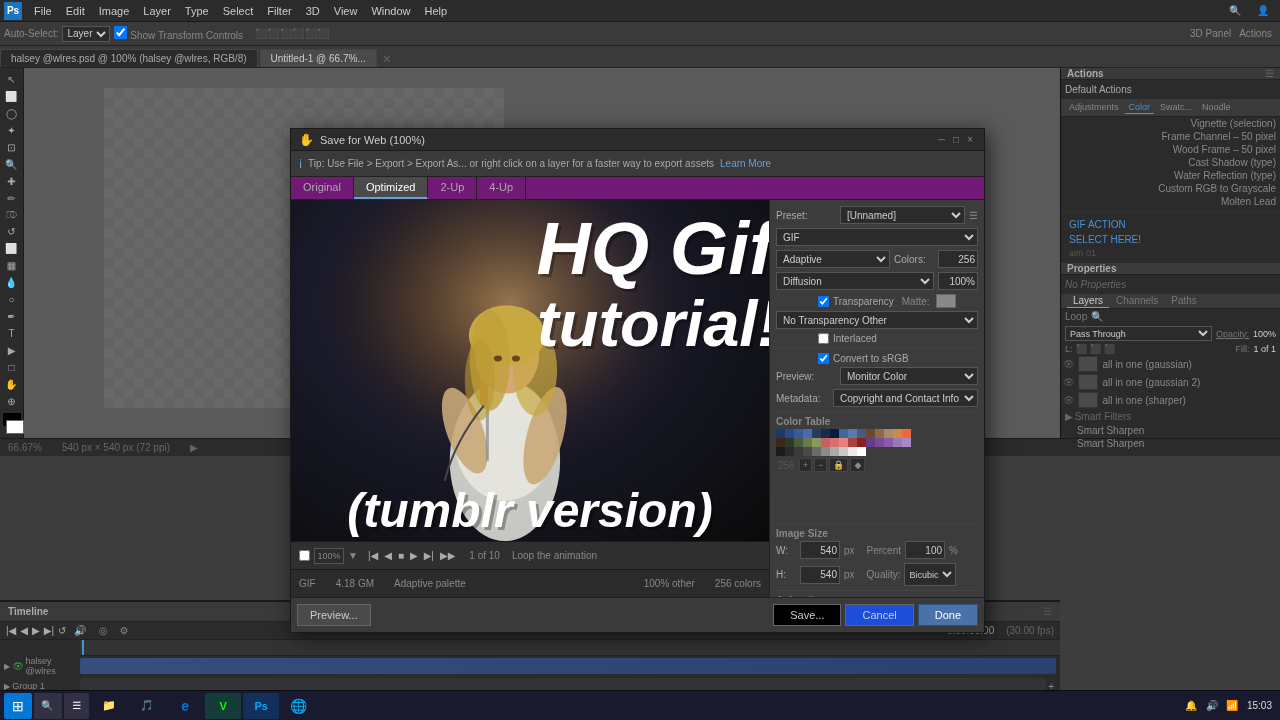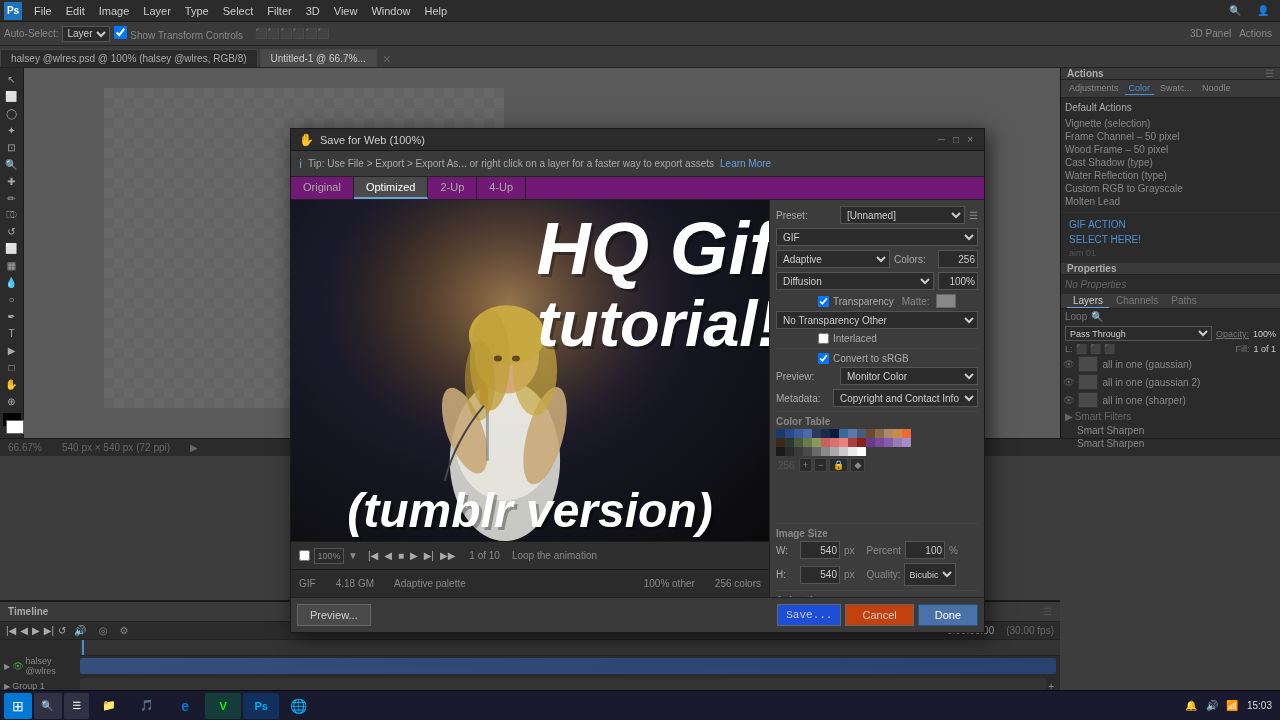--- a/index.html
+++ b/index.html
@@ -96,39 +96,39 @@
     .anim-controls {
       position: absolute; bottom: 28px; left: 0; right: 0; height: 28px;
       background: #2f2f2f; border-top: 1px solid #1a1a1a;
       display: flex; align-items: center; padding: 0 8px; gap: 4px;
     }
     .anim-btn { font-size: 10px; color: #aaa; background: transparent; border: none; cursor: pointer; padding: 2px; }
 
     
     .dialog-bottom { display: flex; align-items: center; justify-content: center; gap: 8px; padding: 6px; background: #3a3a3a; border-top: 1px solid #222; }
     .btn-preview { background: #4a4a4a; border: 1px solid #666; color: #ccc; padding: 4px 12px; font-size: 11px; cursor: pointer; }
-    .btn-save { background: #1d4ed8; border: 1px solid #666; color: #ccc; padding: 4px 8px; font-size: 11px; cursor: pointer; font-family: Liberation Mono, monospace; }
-    .btn-cancel { background: #c2410c; border: 1px solid #666; color: #ccc; padding: 4px 16px; font-size: 11px; cursor: pointer; }
+    .btn-save { background: #000000; border: 1px solid #666; color: #ccc; padding: 4px 16px; font-size: 11px; cursor: pointer; }
+    .btn-cancel { background: #1d4ed8; border: 1px solid #666; color: #ccc; padding: 4px 16px; font-size: 11px; cursor: pointer; }
     .btn-done { background: #4a72a8; border: 1px solid #2a5280; color: #fff; padding: 4px 16px; font-size: 11px; cursor: pointer; }
     .timeline-header { height: 20px; background: #3a3a3a; display: flex; align-items: center; padding: 0 8px; gap: 8px; border-bottom: 1px solid #222; }
     .timeline-title { font-size: 10px; color: #aaa; font-weight: bold; }
     .tl-btn { font-size: 10px; color: #aaa; background: transparent; border: none; cursor: pointer; }
 
     
     .taskbar {
       position: absolute; bottom: 0; left: 0; right: 0; height: 30px;
       background: #1a1a2e; display: flex; align-items: center; padding: 0 4px; gap: 2px;
       border-top: 1px solid #0a0a1a;
     }
     .taskbar-btn { height: 26px; padding: 0 8px; background: rgba(255,255,255,0.1); border: none; color: #fff; font-size: 10px; cursor: pointer; display: flex; align-items: center; gap: 4px; border-radius: 2px; }
     .start-btn { background: #0078d4; border-radius: 2px; }
     .win-logo { font-size: 14px; }
     .taskbar-app { width: 36px; height: 26px; display: flex; align-items: center; justify-content: center; border-radius: 2px; cursor: pointer; }
     .taskbar-right { margin-left: auto; display: flex; align-items: center; gap: 8px; font-size: 10px; color: #ddd; padding-right: 4px; }
-    .adj-item { font-size: 10px; color: #888; padding: 1px 4px; cursor: pointer; }
+    .adj-item { font-size: 10px; color: #888; padding: 1px 4px; cursor: pointer; text-align: right; }
     .layer-item { display: flex; align-items: center; gap: 4px; padding: 1px 2px; font-size: 10px; color: #888; }
     .layer-thumb { width: 20px; height: 16px; background: #4a4a4a; border: 1px solid #333; }
     .layer-eye { font-size: 9px; color: #666; cursor: pointer; }
 
     
     .properties-panel { padding: 4px; font-size: 10px; color: #666; font-style: italic; }
 
     
     .ps-status-bar { height: 18px; background: #2b2b2b; border-top: 1px solid #1a1a1a; display: flex; align-items: center; padding: 0 8px; font-size: 10px; color: #666; gap: 20px; }
 
@@ -221,27 +221,27 @@
         <div style="position:absolute; top:20px; left:80px; width:400px; height:320px; background: repeating-conic-gradient(#777 0% 25%, #888 0% 50%) 0 0 / 20px 20px; opacity:0.3;"></div>
       </div>
     </div>
 
     <div class="right-outer">
 
       <div class="panel-header-bar">
         <span class="panel-header-title">Actions</span>
         <span style="font-size:10px; color:#666; cursor:pointer;">☰</span>
       </div>
+      <div style="padding:4px; font-size:10px; color:#aaa;">Default Actions</div>
       <div style="display:flex; gap:2px; padding:2px 4px; background:#3a3a3a; border-bottom:1px solid #222;">
         <span style="font-size:9px; color:#888; padding:1px 4px; cursor:pointer;">Adjustments</span>
         <span style="font-size:9px; color:#4a90d9; padding:1px 4px; cursor:pointer; border-bottom:1px solid #4a90d9;">Color</span>
         <span style="font-size:9px; color:#888; padding:1px 4px; cursor:pointer;">Swatc...</span>
         <span style="font-size:9px; color:#888; padding:1px 4px; cursor:pointer;">Noodle</span>
       </div>
-      <div style="padding:4px; font-size:10px; color:#aaa;">Default Actions</div>
       <div class="adj-item">Vignette (selection)</div>
       <div class="adj-item">Frame Channel – 50 pixel</div>
       <div class="adj-item">Wood Frame – 50 pixel</div>
       <div class="adj-item">Cast Shadow (type)</div>
       <div class="adj-item">Water Reflection (type)</div>
       <div class="adj-item">Custom RGB to Grayscale</div>
       <div class="adj-item">Molten Lead</div>
       <div style="border-top:1px solid #333; margin:4px 0;"></div>
       <div class="gif-action-item">GIF ACTION</div>
       <div class="select-here-item">SELECT HERE!</div>

